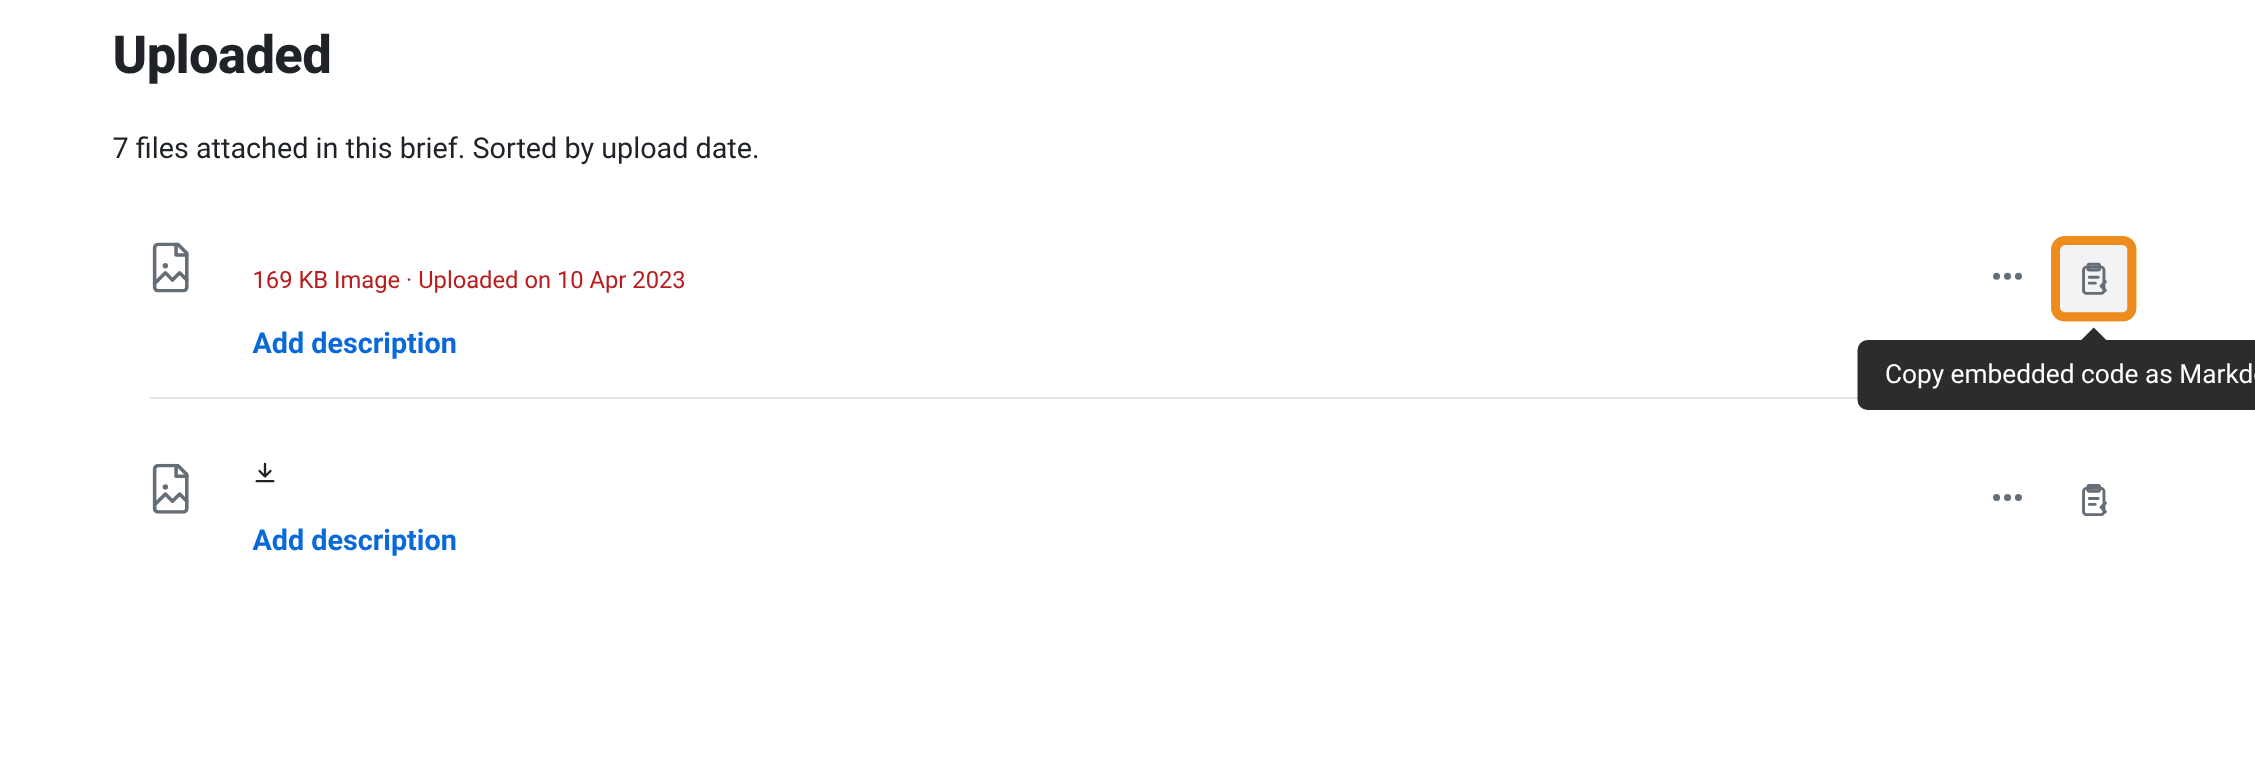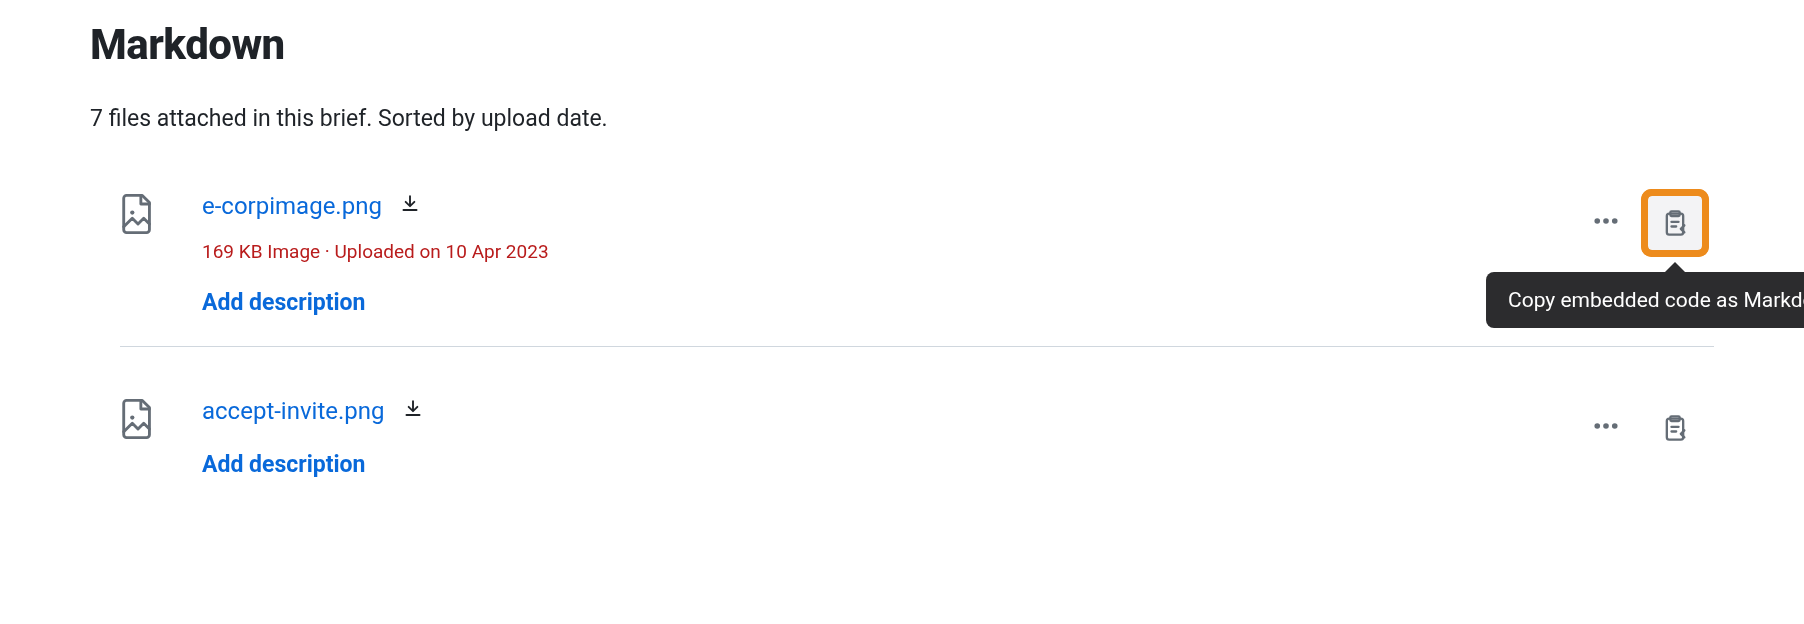--- a/index.html
+++ b/index.html
@@ -121,44 +121,35 @@
       left: 50%;
       transform: translateX(-50%);
       border-left: 12px solid transparent;
       border-right: 12px solid transparent;
       border-bottom: 12px solid #2c2c2e;
     }
   </style>
 </head>
 <body>
 
-<h1 class="heading">Markdown</h1>
+<h1 class="heading">Uploaded</h1>
 <p class="subheading">7 files attached in this brief. Sorted by upload date.</p>
 
 <div class="file-list">
 
   <div class="file-row first">
     <div class="file-thumb">
       <svg width="36" height="40" viewBox="0 0 24 28" fill="none" stroke="currentColor" stroke-width="2" stroke-linejoin="round">
         <path d="M4 1h11l5 5v19a2 2 0 0 1-2 2H4a2 2 0 0 1-2-2V3a2 2 0 0 1 2-2z"></path>
         <path d="M14 1v6h6" stroke-linecap="round"></path>
         <circle cx="8" cy="13" r="1.5" fill="currentColor" stroke="none"></circle>
         <path d="M2 23l6-6 4 4 4-4 4 4" stroke-linecap="round"></path>
       </svg>
     </div>
     <div class="file-body">
-      <div class="file-title-line">
-        <a href="#" class="file-link">e-corpimage.png</a>
-        <span class="download-icon">
-          <svg width="20" height="20" viewBox="0 0 16 16" fill="currentColor">
-            <path d="M8 1a.75.75 0 0 1 .75.75v6.19l2.22-2.22a.75.75 0 1 1 1.06 1.06l-3.5 3.5a.75.75 0 0 1-1.06 0l-3.5-3.5a.75.75 0 0 1 1.06-1.06l2.22 2.22V1.75A.75.75 0 0 1 8 1z"></path>
-            <path d="M2.75 12a.75.75 0 0 0 0 1.5h10.5a.75.75 0 0 0 0-1.5H2.75z"></path>
-          </svg>
-        </span>
-      </div>
       <p class="file-meta">169 KB Image · Uploaded on 10 Apr 2023</p>
       <span class="add-desc">Add description</span>
     </div>
     <div class="row-actions">
       <span class="more-icon">
         <svg width="28" height="28" viewBox="0 0 16 16" fill="currentColor">
           <circle cx="3" cy="8" r="1.6"></circle>
             <circle cx="8" cy="8" r="1.6"></circle>
             <circle cx="13" cy="8" r="1.6"></circle>
         </svg>
@@ -180,21 +171,20 @@
     <div class="file-thumb">
       <svg width="36" height="40" viewBox="0 0 24 28" fill="none" stroke="currentColor" stroke-width="2" stroke-linejoin="round">
         <path d="M4 1h11l5 5v19a2 2 0 0 1-2 2H4a2 2 0 0 1-2-2V3a2 2 0 0 1 2-2z"></path>
         <path d="M14 1v6h6" stroke-linecap="round"></path>
         <circle cx="8" cy="13" r="1.5" fill="currentColor" stroke="none"></circle>
         <path d="M2 23l6-6 4 4 4-4 4 4" stroke-linecap="round"></path>
       </svg>
     </div>
     <div class="file-body">
       <div class="file-title-line">
-        <a href="#" class="file-link">accept-invite.png</a>
         <span class="download-icon">
           <svg width="20" height="20" viewBox="0 0 16 16" fill="currentColor">
             <path d="M8 1a.75.75 0 0 1 .75.75v6.19l2.22-2.22a.75.75 0 1 1 1.06 1.06l-3.5 3.5a.75.75 0 0 1-1.06 0l-3.5-3.5a.75.75 0 0 1 1.06-1.06l2.22 2.22V1.75A.75.75 0 0 1 8 1z"></path>
             <path d="M2.75 12a.75.75 0 0 0 0 1.5h10.5a.75.75 0 0 0 0-1.5H2.75z"></path>
           </svg>
         </span>
       </div>
       <span class="add-desc">Add description</span>
     </div>
     <div class="row-actions">

